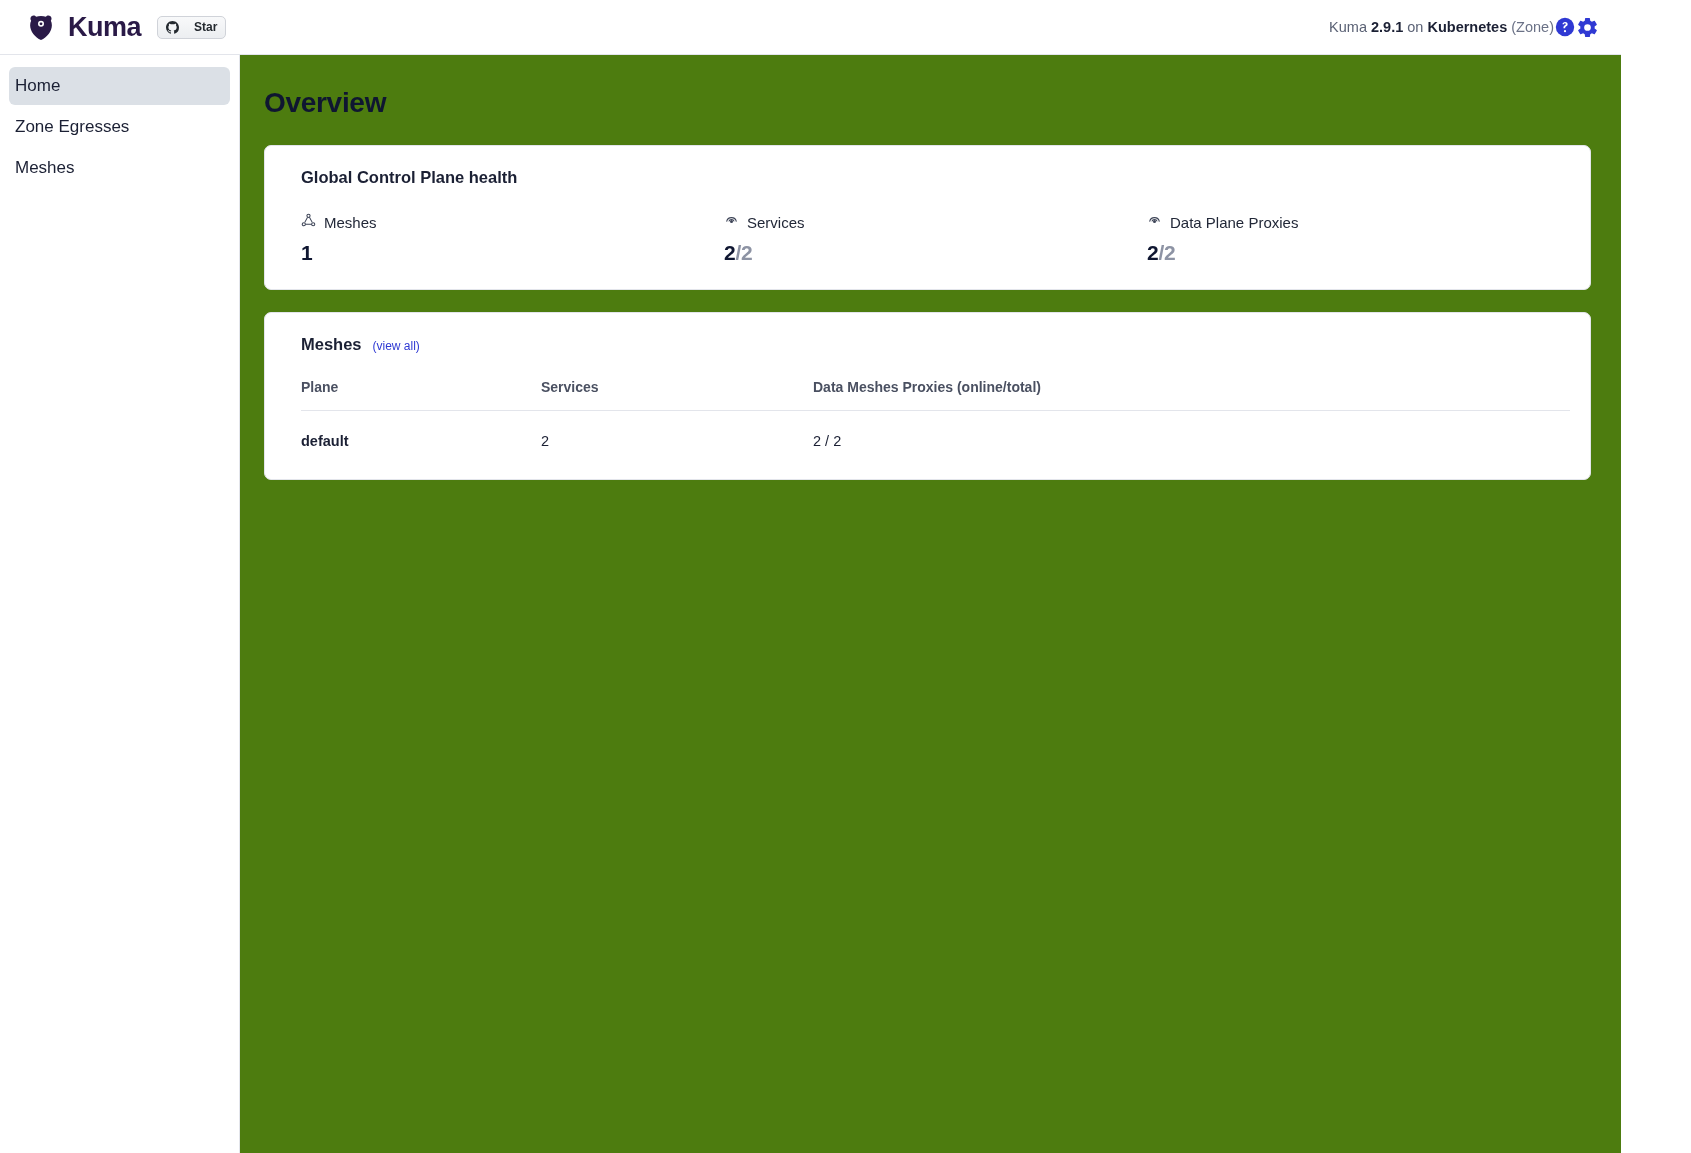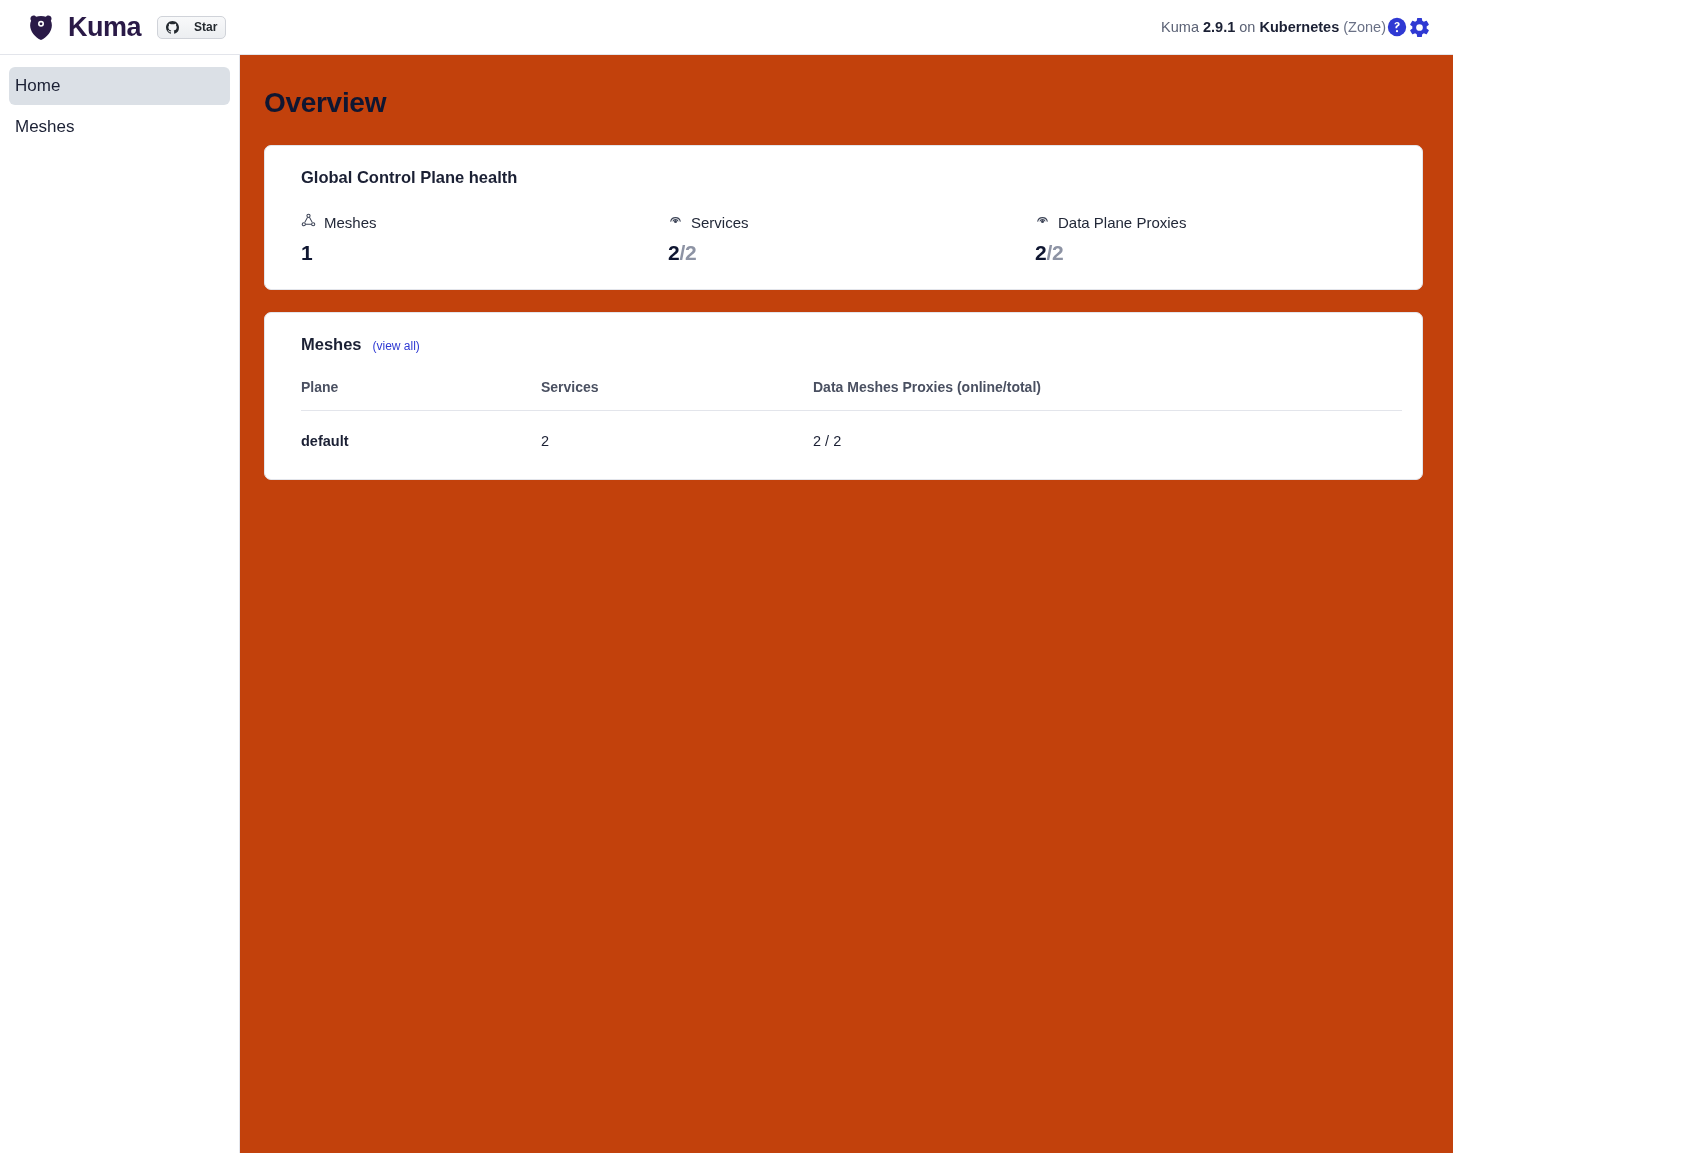--- a/index.html
+++ b/index.html
@@ -3,21 +3,21 @@
 <meta charset="utf-8">
 <style>
   * { box-sizing: border-box; margin: 0; padding: 0; }
   html, body {
     width: 1691px;
     height: 1153px;
     background: #ffffff;
     font-family: "Liberation Sans", sans-serif;
     -webkit-font-smoothing: antialiased;
   }
-  .app { position: relative; width: 1453px; height: 1153px; overflow: hidden; }
+  .app { position: relative; width: 1621px; height: 1153px; overflow: hidden; }
 
   
   .header {
     height: 55px;
     border-bottom: 1px solid #e3e5eb;
     display: flex;
     align-items: center;
     padding: 0 22px 0 26px;
     background: #fff;
   }
@@ -88,21 +88,21 @@
     text-decoration: none;
     cursor: pointer;
     margin-bottom: 3px;
   }
   .nav-item.active { background: #dbe0e6; }
 
   .content {
     flex: 1;
     padding: 32px 30px 0 24px;
     position: relative;
-    background: #c2410c;
+    background: #4d7c0f;
   }
   .page-title {
     font-size: 28px;
     font-weight: 700;
     color: #0f1631;
     letter-spacing: -0.3px;
     margin-bottom: 26px;
   }
 
   .card {
@@ -226,20 +226,21 @@
           <path fill="#2f39d3" d="M19.43 12.98c.04-.32.07-.64.07-.98s-.03-.66-.07-.98l2.11-1.65a.5.5 0 0 0 .12-.64l-2-3.46a.5.5 0 0 0-.61-.22l-2.49 1a7.3 7.3 0 0 0-1.69-.98l-.38-2.65A.49.49 0 0 0 14 2h-4a.49.49 0 0 0-.49.42l-.38 2.65c-.61.25-1.17.58-1.69.98l-2.49-1a.5.5 0 0 0-.61.22l-2 3.46a.5.5 0 0 0 .12.64l2.11 1.65c-.04.32-.07.65-.07.98s.03.66.07.98l-2.11 1.65a.5.5 0 0 0-.12.64l2 3.46c.14.24.42.34.61.22l2.49-1c.52.4 1.08.73 1.69.98l.38 2.65c.04.24.24.42.49.42h4c.25 0 .45-.18.49-.42l.38-2.65c.61-.25 1.17-.58 1.69-.98l2.49 1c.19.12.47.02.61-.22l2-3.46a.5.5 0 0 0-.12-.64l-2.11-1.65zM12 15.5A3.5 3.5 0 1 1 15.5 12 3.5 3.5 0 0 1 12 15.5z"></path>
         </svg>
       </span>
     </div>
   </div>
 
   <div class="body">
 
     <nav class="sidebar">
       <a class="nav-item active">Home</a>
+      <a class="nav-item">Zone Egresses</a>
       <a class="nav-item">Meshes</a>
     </nav>
 
     <main class="content">
       <h1 class="page-title">Overview</h1>
 
       <section class="card">
         <div class="card-title">Global Control Plane health</div>
         <div class="stats">
 

